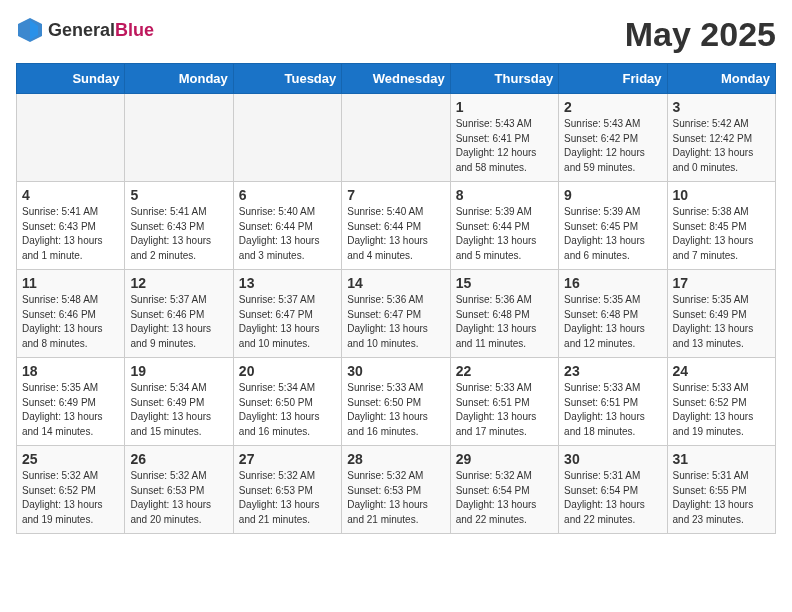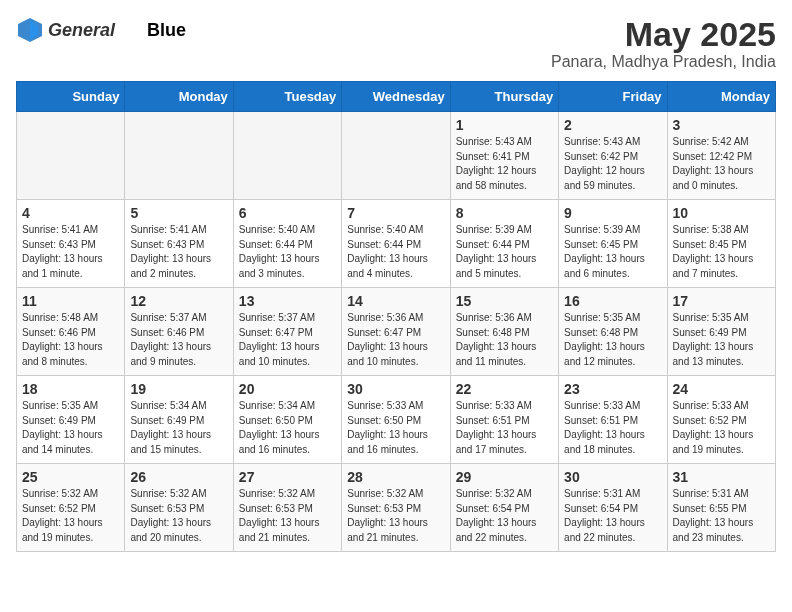--- a/index.html
+++ b/index.html
@@ -18,27 +18,25 @@
     }
     .logo {
       display: flex;
       align-items: center;
       gap: 4px;
     }
     .logo-text-general {
       font-size: 18px;
       font-weight: bold;
       color: #333;
-      font-style: italic;
     }
     .logo-text-blue {
       font-size: 18px;
       font-weight: bold;
-      color: #000000;
-      margin-left: 32px;
+      color: #be185d;
     }
     .logo-icon {
       width: 28px;
       height: 28px;
     }
     .title-area {
       text-align: right;
     }
     .month-title {
       font-size: 34px;
@@ -104,21 +102,20 @@
     <svg class="logo-icon" viewBox="0 0 28 28">
       <polygon points="14,2 26,8 26,20 14,26 2,20 2,8" fill="#1a73c7" opacity="0.85"></polygon>
       <polygon points="14,4 22,10 22,19 14,24" fill="#2196f3" opacity="0.7"></polygon>
     </svg>
     <div>
       <span class="logo-text-general">General</span><span class="logo-text-blue">Blue</span>
     </div>
   </div>
   <div class="title-area">
     <div class="month-title">May 2025</div>
-    <div class="location-title">Panara, Madhya Pradesh, India</div>
   </div>
 </div>
 
 <table>
   <thead>
     <tr>
     <th>Sunday</th>
         <th>Monday</th>
         <th>Tuesday</th>
         <th>Wednesday</th>

